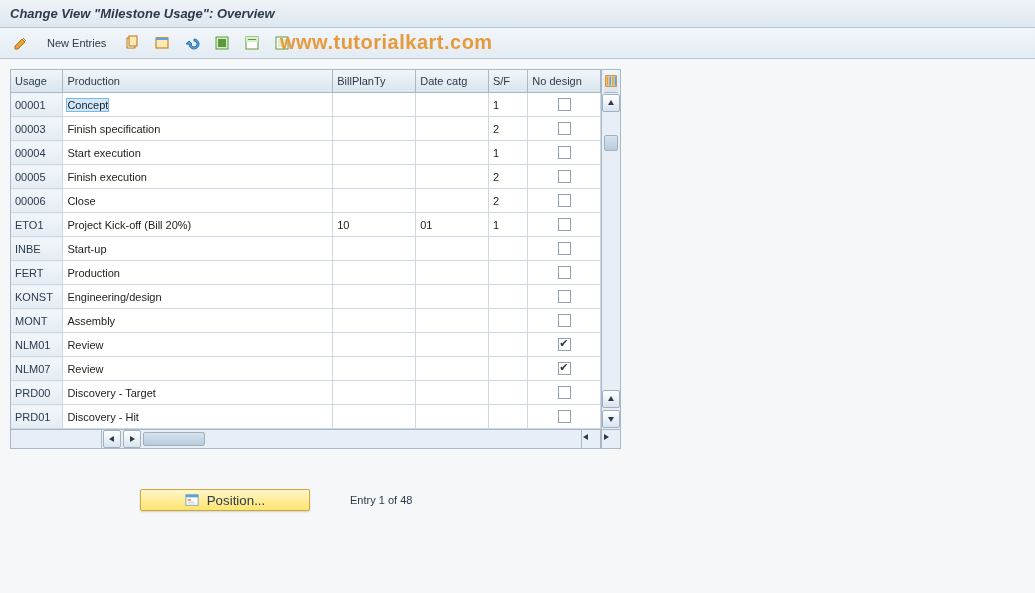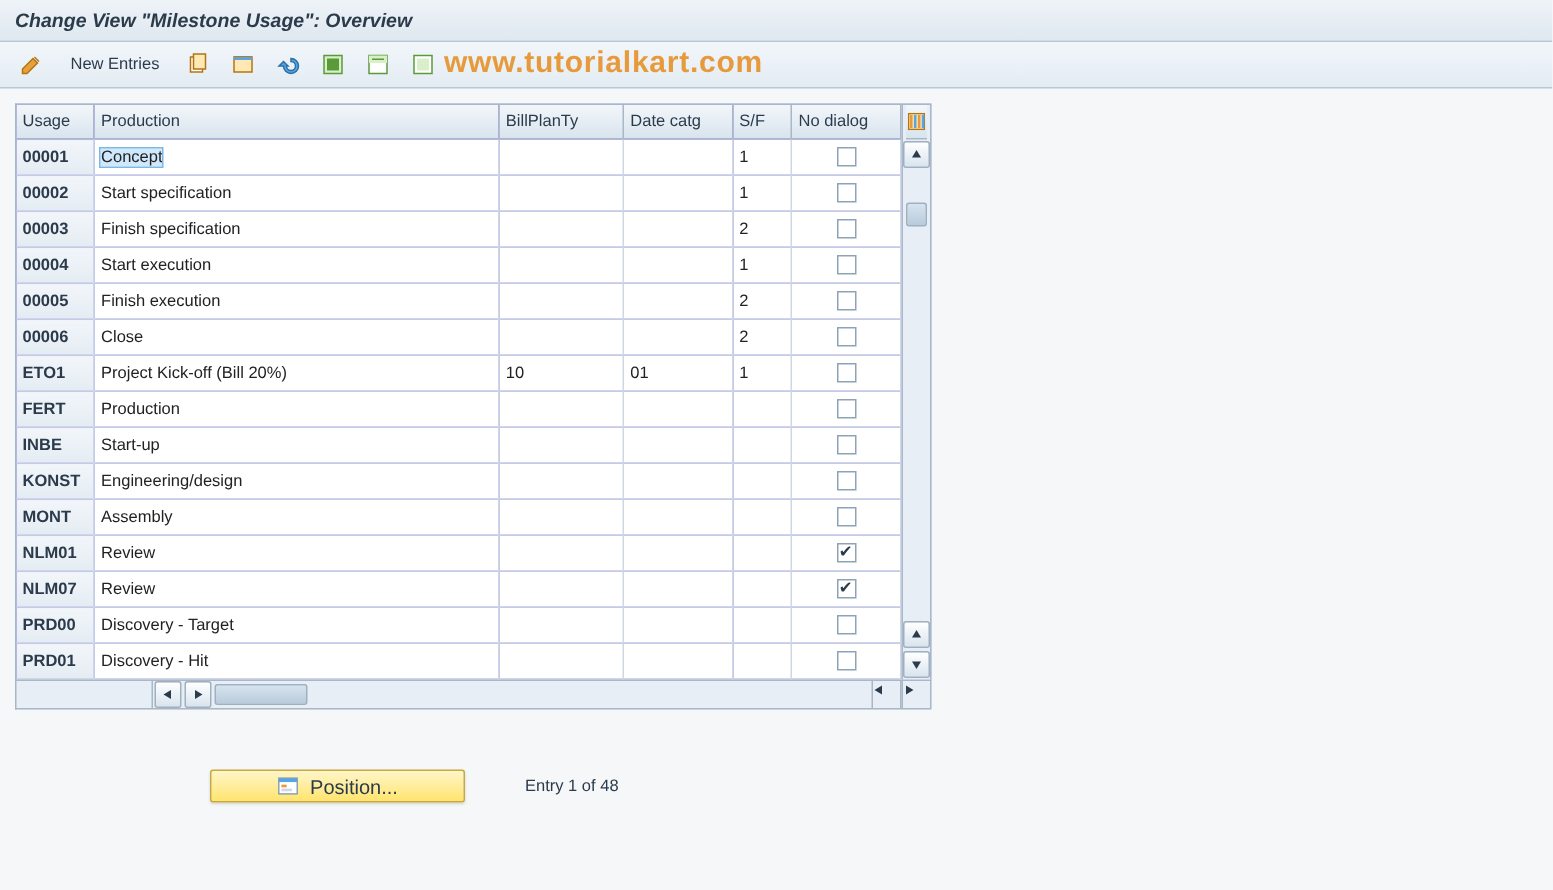--- a/index.html
+++ b/index.html
@@ -2,35 +2,35 @@
 <html><head>
 <meta charset="utf-8">
 <style>
   html,body{margin:0;padding:0;font-family:Arial,Helvetica,sans-serif;font-size:11px;background:#f5f7f9;color:#222;}
   .window{width:1035px;height:593px;background:#f5f7f9;position:relative;overflow:hidden;}
   .titlebar{background:linear-gradient(#eef3f7,#dfe8f0);border-bottom:1px solid #b9c7d4;padding:6px 10px;font-weight:bold;font-style:italic;font-size:13px;color:#2b3b4b;}
   .toolbar{background:linear-gradient(#f2f6fa,#e3ecf3);border-bottom:1px solid #b9c7d4;padding:4px 8px;display:flex;align-items:flex-start;gap:4px;position:relative;}
   .tbtn{display:inline-flex;align-items:center;justify-content:center;min-width:22px;height:22px;border:1px solid transparent;border-radius:3px;background:transparent;cursor:pointer;padding:0 4px;}
   .tbtn svg{width:16px;height:16px;}
   .tbtn.newentries{padding:0 8px;color:#2b3b4b;font-size:11px;gap:0;}
-  .watermark{position:absolute;left:296px;top:3px;font-size:20px;font-weight:bold;color:#e79a3c;letter-spacing:.5px;font-style:normal;pointer-events:none;}
+  .watermark{position:absolute;left:280px;top:3px;font-size:20px;font-weight:bold;color:#e79a3c;letter-spacing:.5px;font-style:normal;pointer-events:none;}
   .content{padding:10px 10px 6px 10px;}
-  .grid-wrap{display:flex;border:1px solid #a8b8c7;border-right:none;width:610px;background:#c4b5fd;}
+  .grid-wrap{display:flex;border:1px solid #a8b8c7;border-right:none;width:610px;background:#bef264;}
   .grid{flex:1 1 auto;}
   .vscroll{width:18px;border-left:1px solid #a8b8c7;border-right:1px solid #a8b8c7;background:#e7eef5;display:flex;flex-direction:column;align-items:center;}
   .vscroll .arrow,.hscroll .arrow{width:16px;height:16px;display:flex;align-items:center;justify-content:center;border:1px solid #9fb0c0;border-radius:2px;background:linear-gradient(#fff,#d9e4ee);margin:1px;cursor:pointer;}
   .vscroll .track{flex:1;width:100%;position:relative;}
   .vscroll .thumb{position:absolute;left:2px;right:2px;top:22px;height:14px;background:linear-gradient(#d6e3ef,#b9cbdb);border:1px solid #9fb0c0;border-radius:2px;cursor:pointer;}
   .corner-btn{height:22px;border-bottom:1px solid #a8b8c7;display:flex;align-items:center;justify-content:center;background:linear-gradient(#f2f6fa,#d9e4ee);cursor:pointer;}
   table.data{border-collapse:collapse;width:100%;table-layout:fixed;}
   table.data th{background:linear-gradient(#f2f6fa,#d9e4ee);border:1px solid #a8b8c7;border-top:none;font-weight:normal;text-align:left;padding:3px 4px;color:#2b3b4b;height:16px;white-space:nowrap;overflow:hidden;}
   table.data th:first-child{border-left:none;}
   table.data td{border:1px solid #cdd8e2;padding:2px 4px;background:#fff;height:17px;white-space:nowrap;overflow:hidden;}
   table.data td:first-child{border-left:none;}
-  table.data td.rh{background:linear-gradient(#f2f6fa,#e4ecf3);color:#2b3b4b;font-weight:bold;}
+  table.data td.rh{background:linear-gradient(#f2f6fa,#e4ecf3);color:#2b3b4b;}
   .sel{background:#cfe8fb !important;outline:1px solid #7ab8e5;margin-top:32px;}
   .chk{appearance:none;-webkit-appearance:none;width:13px;height:13px;border:1px solid #8fa3b5;background:#fff;display:inline-block;vertical-align:middle;position:relative;cursor:pointer;}
   .chk:checked::after{content:"✔";position:absolute;left:0;top:-2px;font-size:11px;color:#2b3b4b;}
   .center{text-align:center;}
   .hscroll-wrap{display:flex;width:610px;border:1px solid #a8b8c7;border-top:none;border-right:none;background:#e7eef5;}
   .hscroll{flex:1;height:18px;display:flex;align-items:center;}
   .hscroll .track{flex:1;height:100%;position:relative;margin:0 1px;}
   .hscroll .thumb{position:absolute;top:2px;bottom:2px;left:0;width:60px;background:linear-gradient(#d6e3ef,#b9cbdb);border:1px solid #9fb0c0;border-radius:2px;cursor:pointer;}
   .hscroll-spacer{width:18px;border-left:1px solid #a8b8c7;border-right:1px solid #a8b8c7;display:flex;}
   .hscroll-spacer .arrow{flex:1;margin:1px 0;}
@@ -108,35 +108,27 @@
               <col style="width:38px">
               <col style="width:70px">
           </colgroup>
           <thead>
             <tr>
               <th>Usage</th>
               <th>Production</th>
               <th>BillPlanTy</th>
               <th>Date catg</th>
               <th>S/F</th>
-              <th>No dialog</th>
+              <th>No design</th>
             </tr>
           </thead>
           <tbody id="grid-body">
               <tr>
                 <td class="rh">00001</td>
                 <td><span class="sel">Concept</span></td>
-                <td></td>
-                <td></td>
-                <td>1</td>
-                <td class="center"><input type="checkbox" class="chk" style=""></td>
-              </tr>
-              <tr>
-                <td class="rh">00002</td>
-                <td>Start specification</td>
                 <td></td>
                 <td></td>
                 <td>1</td>
                 <td class="center"><input type="checkbox" class="chk" style=""></td>
               </tr>
               <tr>
                 <td class="rh">00003</td>
                 <td>Finish specification</td>
                 <td></td>
                 <td></td>
@@ -169,30 +161,30 @@
               </tr>
               <tr>
                 <td class="rh">ETO1</td>
                 <td>Project Kick-off (Bill 20%)</td>
                 <td>10</td>
                 <td>01</td>
                 <td>1</td>
                 <td class="center"><input type="checkbox" class="chk" style=""></td>
               </tr>
               <tr>
+                <td class="rh">INBE</td>
+                <td>Start-up</td>
+                <td></td>
+                <td></td>
+                <td></td>
+                <td class="center"><input type="checkbox" class="chk" style=""></td>
+              </tr>
+              <tr>
                 <td class="rh">FERT</td>
                 <td>Production</td>
-                <td></td>
-                <td></td>
-                <td></td>
-                <td class="center"><input type="checkbox" class="chk" style=""></td>
-              </tr>
-              <tr>
-                <td class="rh">INBE</td>
-                <td>Start-up</td>
                 <td></td>
                 <td></td>
                 <td></td>
                 <td class="center"><input type="checkbox" class="chk" style=""></td>
               </tr>
               <tr>
                 <td class="rh">KONST</td>
                 <td>Engineering/design</td>
                 <td></td>
                 <td></td>

